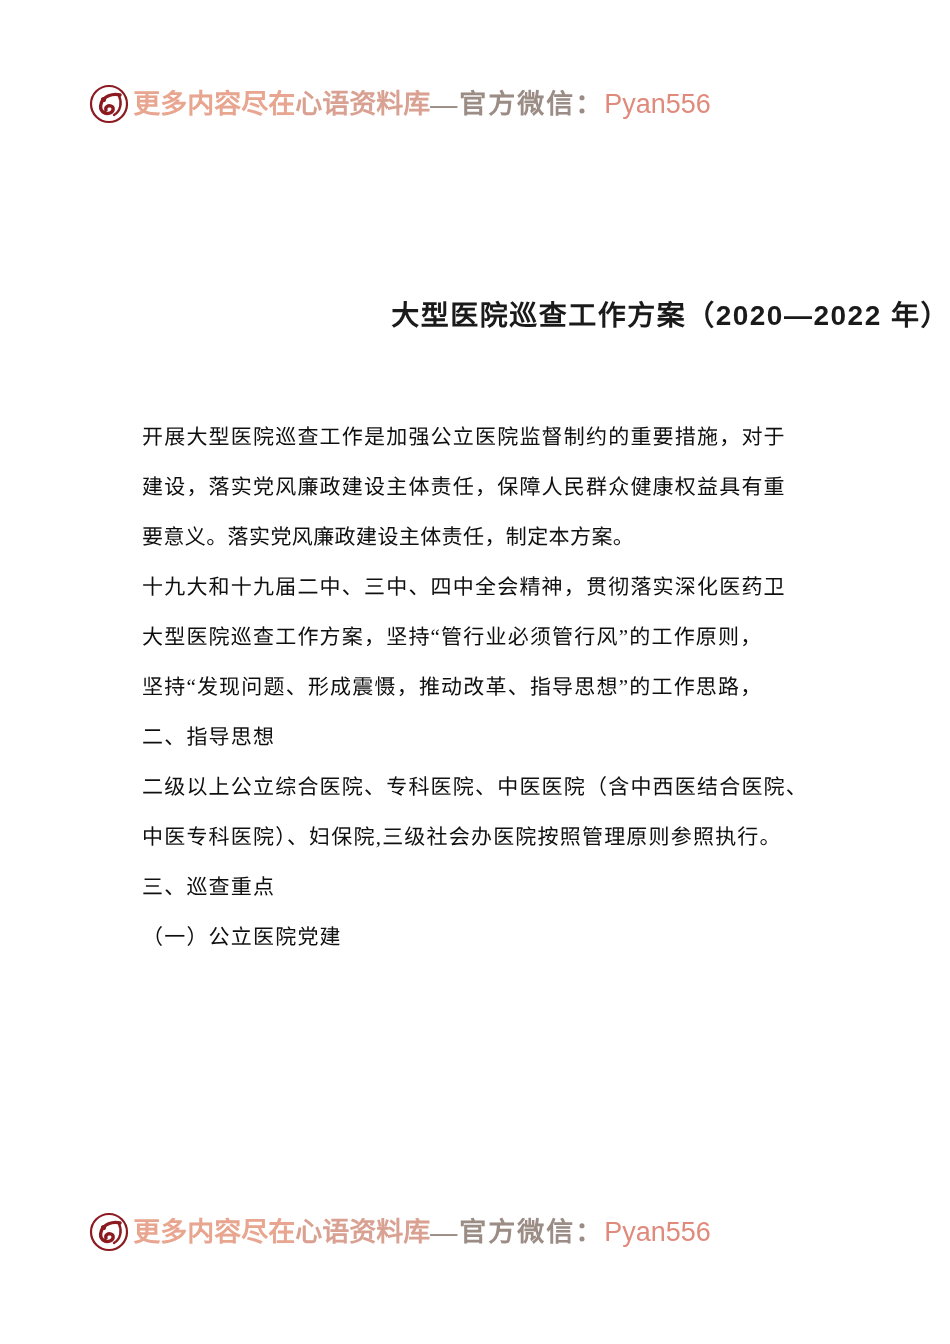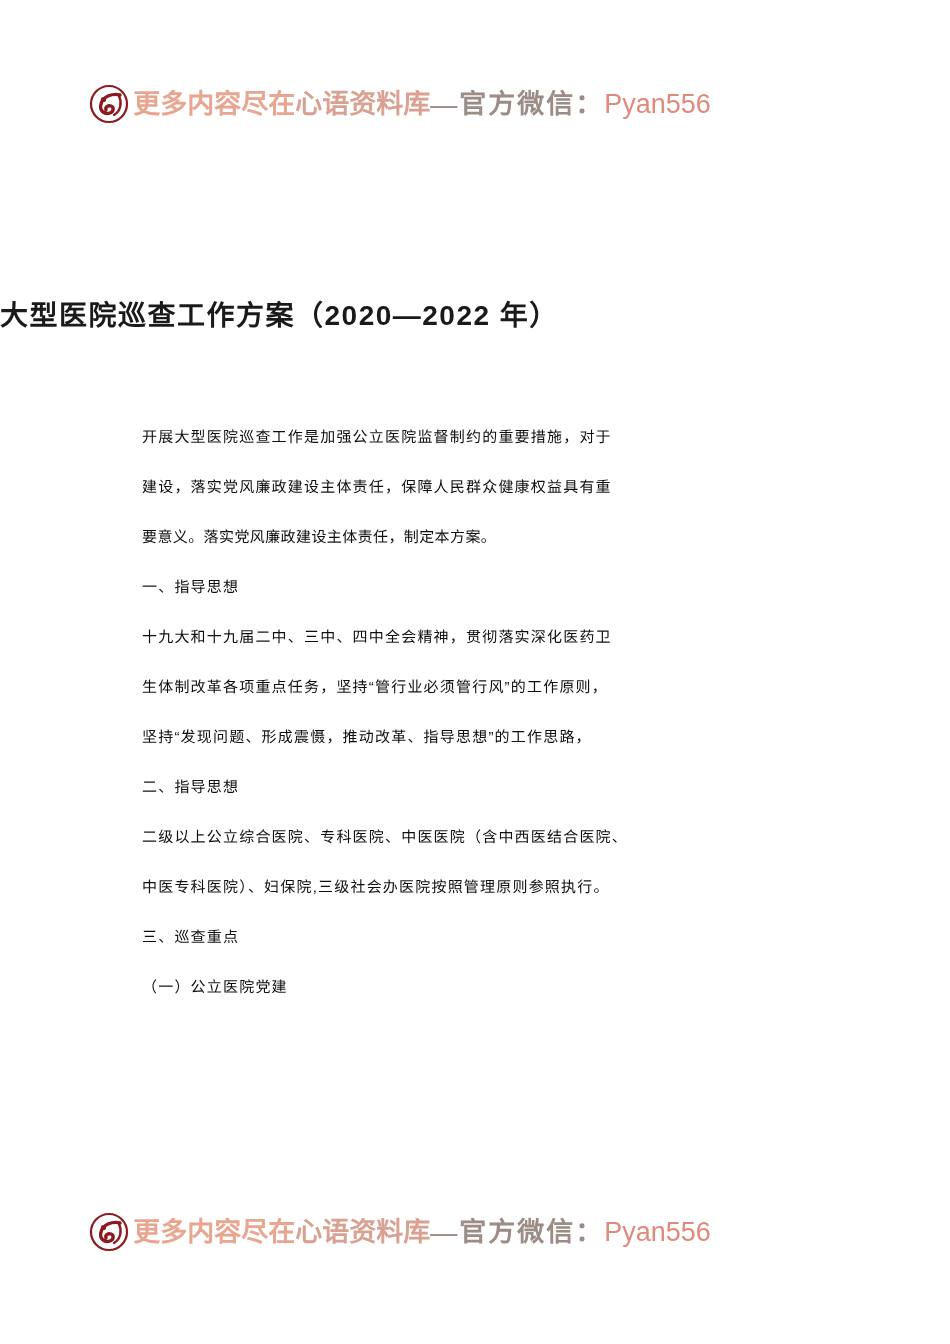--- a/index.html
+++ b/index.html
@@ -55,39 +55,39 @@
     font-weight: 400;
     font-size: 27px;
   }
 
   
   .doc-title {
     position: absolute;
     left: 0;
     top: 296px;
     width: 950px;
-    text-align: left;
+    text-align: right;
     font-family: "Liberation Sans", "DejaVu Sans", sans-serif;
     font-size: 28px;
     font-weight: 700;
     color: #1a1a1a;
     letter-spacing: 1.5px;
     line-height: 40px;
   }
 
   .doc-body {
     position: absolute;
     left: 142px;
     top: 412px;
     width: 672px;
   }
 
   .line {
-    font-family: Liberation Sans, sans-serif;
-    font-size: 15px;
+    font-family: Liberation Serif, serif;
+    font-size: 21px;
     color: #111111;
     line-height: 50px;
     height: 50px;
     letter-spacing: 0.4px;
     white-space: nowrap;
     color: #0f0f0f;
   }
   .line.justify {
     letter-spacing: 1.2px;
   }
@@ -111,23 +111,22 @@
     </span>
     <span class="wm-text"><span class="wm-part-a">更多内容尽在</span><span class="wm-part-b">心语资料库</span><span class="wm-part-c">—官方微信：</span><span class="wm-part-d">Pyan556</span></span>
   </div>
 
   <div class="doc-title">大型医院巡查工作方案（2020—2022 年）</div>
 
   <div class="doc-body">
     <div class="line justify">开展大型医院巡查工作是加强公立医院监督制约的重要措施，对于</div>
     <div class="line justify">建设，落实党风廉政建设主体责任，保障人民群众健康权益具有重</div>
     <div class="line">要意义。落实党风廉政建设主体责任，制定本方案。</div>
-    <div class="line heading">一、指导思想</div>
     <div class="line justify">十九大和十九届二中、三中、四中全会精神，贯彻落实深化医药卫</div>
-    <div class="line justify">生体制改革各项重点任务，坚持“管行业必须管行风”的工作原则，</div>
+    <div class="line justify">大型医院巡查工作方案，坚持“管行业必须管行风”的工作原则，</div>
     <div class="line justify">坚持“发现问题、形成震慑，推动改革、指导思想”的工作思路，</div>
     <div class="line heading">二、指导思想</div>
     <div class="line justify">二级以上公立综合医院、专科医院、中医医院（含中西医结合医院、</div>
     <div class="line justify">中医专科医院）、妇保院,三级社会办医院按照管理原则参照执行。</div>
     <div class="line heading">三、巡查重点</div>
     <div class="line heading">（一）公立医院党建</div>
   </div>
 
   <div class="watermark watermark-bottom">
     <span class="wm-logo">

